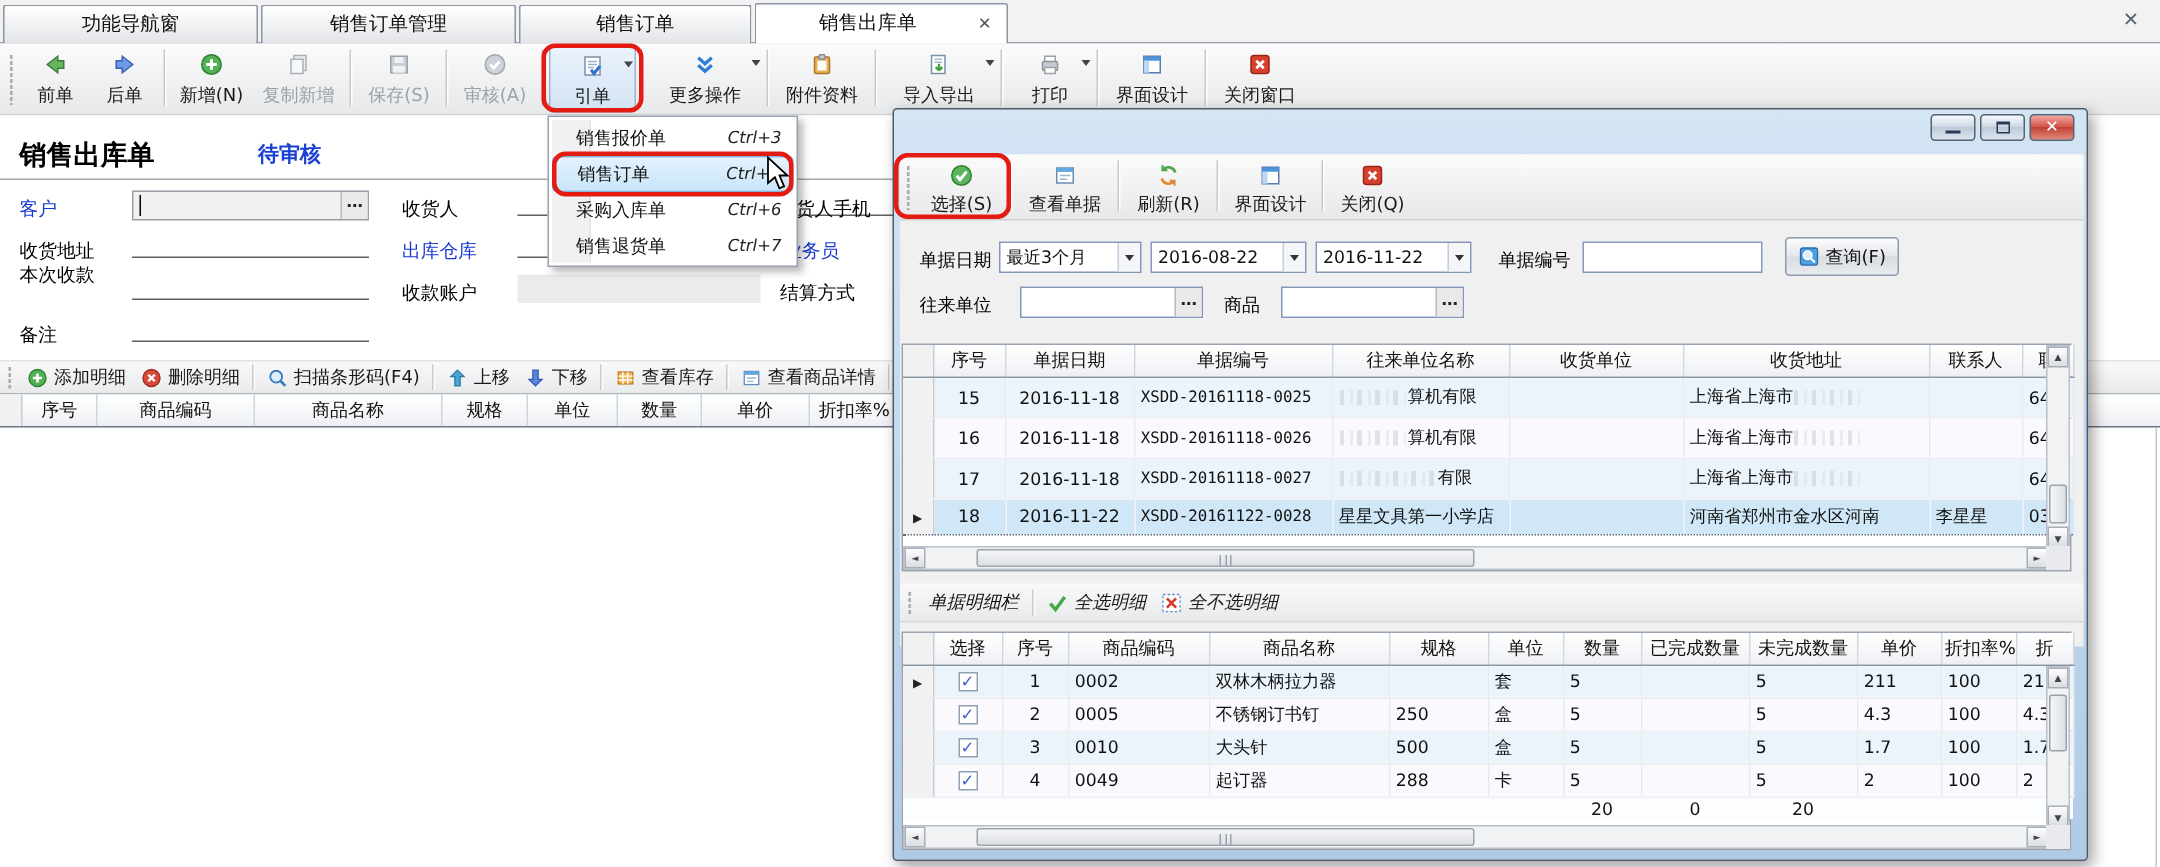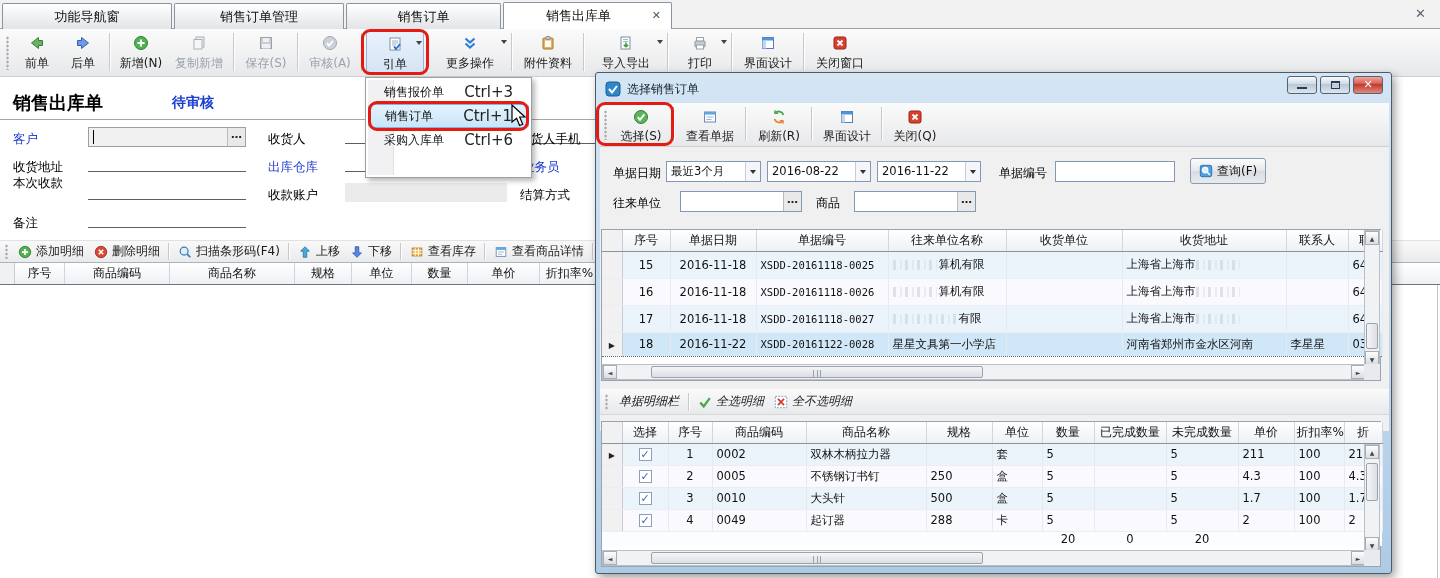--- a/index.html
+++ b/index.html
@@ -64,21 +64,21 @@
          overflow:hidden; white-space:nowrap; }
   .dgh.gut { background:#f1f1f1; border-right:1px solid #c6ccd4; }
   .dgrid-rightline { position:absolute; left:1437px; top:208px; width:1px; height:293px; background:#c0c4ca; }
 
   
   .menu { position:absolute; left:365px; top:77px; width:167px; height:101px; background:#fff;
           border:1px solid #98a0ac; box-shadow:3px 3px 5px rgba(0,0,0,.28); z-index:30; padding:2px; }
   .menu-gutter { position:absolute; left:2px; top:2px; bottom:2px; width:26px; background:#f1f1f3;
                  border-right:1px solid #e2e2e6; }
   .mi { position:relative; height:24px; line-height:24px; padding-left:16px; font-size:12px; color:#111; }
-  .mi .sc { position:absolute; right:16px; font-size:15px; color:#222; }
+  .mi .sc { position:absolute; right:8px; font-size:11px; color:#222;font-style:italic; }
   .mi.sel { background:linear-gradient(#e4f2fd,#c9e5f9); border:1px solid #82b4dc; border-radius:3px;
             line-height:22px; }
 
   
   .dialog { position:absolute; left:595px; top:72px; width:797px; height:502px; z-index:20;
             background:linear-gradient(#d4e5f4,#aecbe6); border:1px solid #4e5a66; border-radius:3px;
             box-shadow:3px 4px 10px rgba(0,0,0,.38); }
   .dlg-title { position:absolute; left:4px; top:3px; right:4px; height:26px; display:flex; align-items:center; }
   .dlg-title .txt { margin-left:6px; font-size:12px; color:#16202c; }
   .win-btns { position:absolute; right:8px; top:3px; display:flex; gap:3px; }
@@ -422,30 +422,27 @@
     </div>
     <div class="mi sel">
       <span>销售订单</span>
       <span class="sc">Ctrl+1</span>
       <div class="hl" style="left:-1px;right:-1px;top:-4px;bottom:-4px;"></div>
     </div>
     <div class="mi">
       <span>采购入库单</span>
       <span class="sc">Ctrl+6</span>
     </div>
+    <div class="mi">
+      <span>销售退货单</span>
+      <span class="sc">Ctrl+7</span>
+    </div>
   </div>
 
   <div class="dialog">
-    <div class="dlg-title">
-      <svg width="16" height="16" viewBox="0 0 16 16" style="margin-left:5px">
-          <rect x="1" y="1" width="14" height="14" rx="3" fill="#2f86c8" stroke="#1a5a90"></rect>
-          <path d="M4 8l3 3.5L12 5" stroke="#fff" stroke-width="2" fill="none"></path>
-        </svg>
-      <span class="txt">选择销售订单</span>
-    </div>
     <div class="win-btns">
       <div class="win-btn">
           <span class="g-min"></span>
         </div>
       <div class="win-btn">
           <span class="g-max"></span>
         </div>
       <div class="win-btn close">
           <span class="g-x">✕</span>
         </div>

